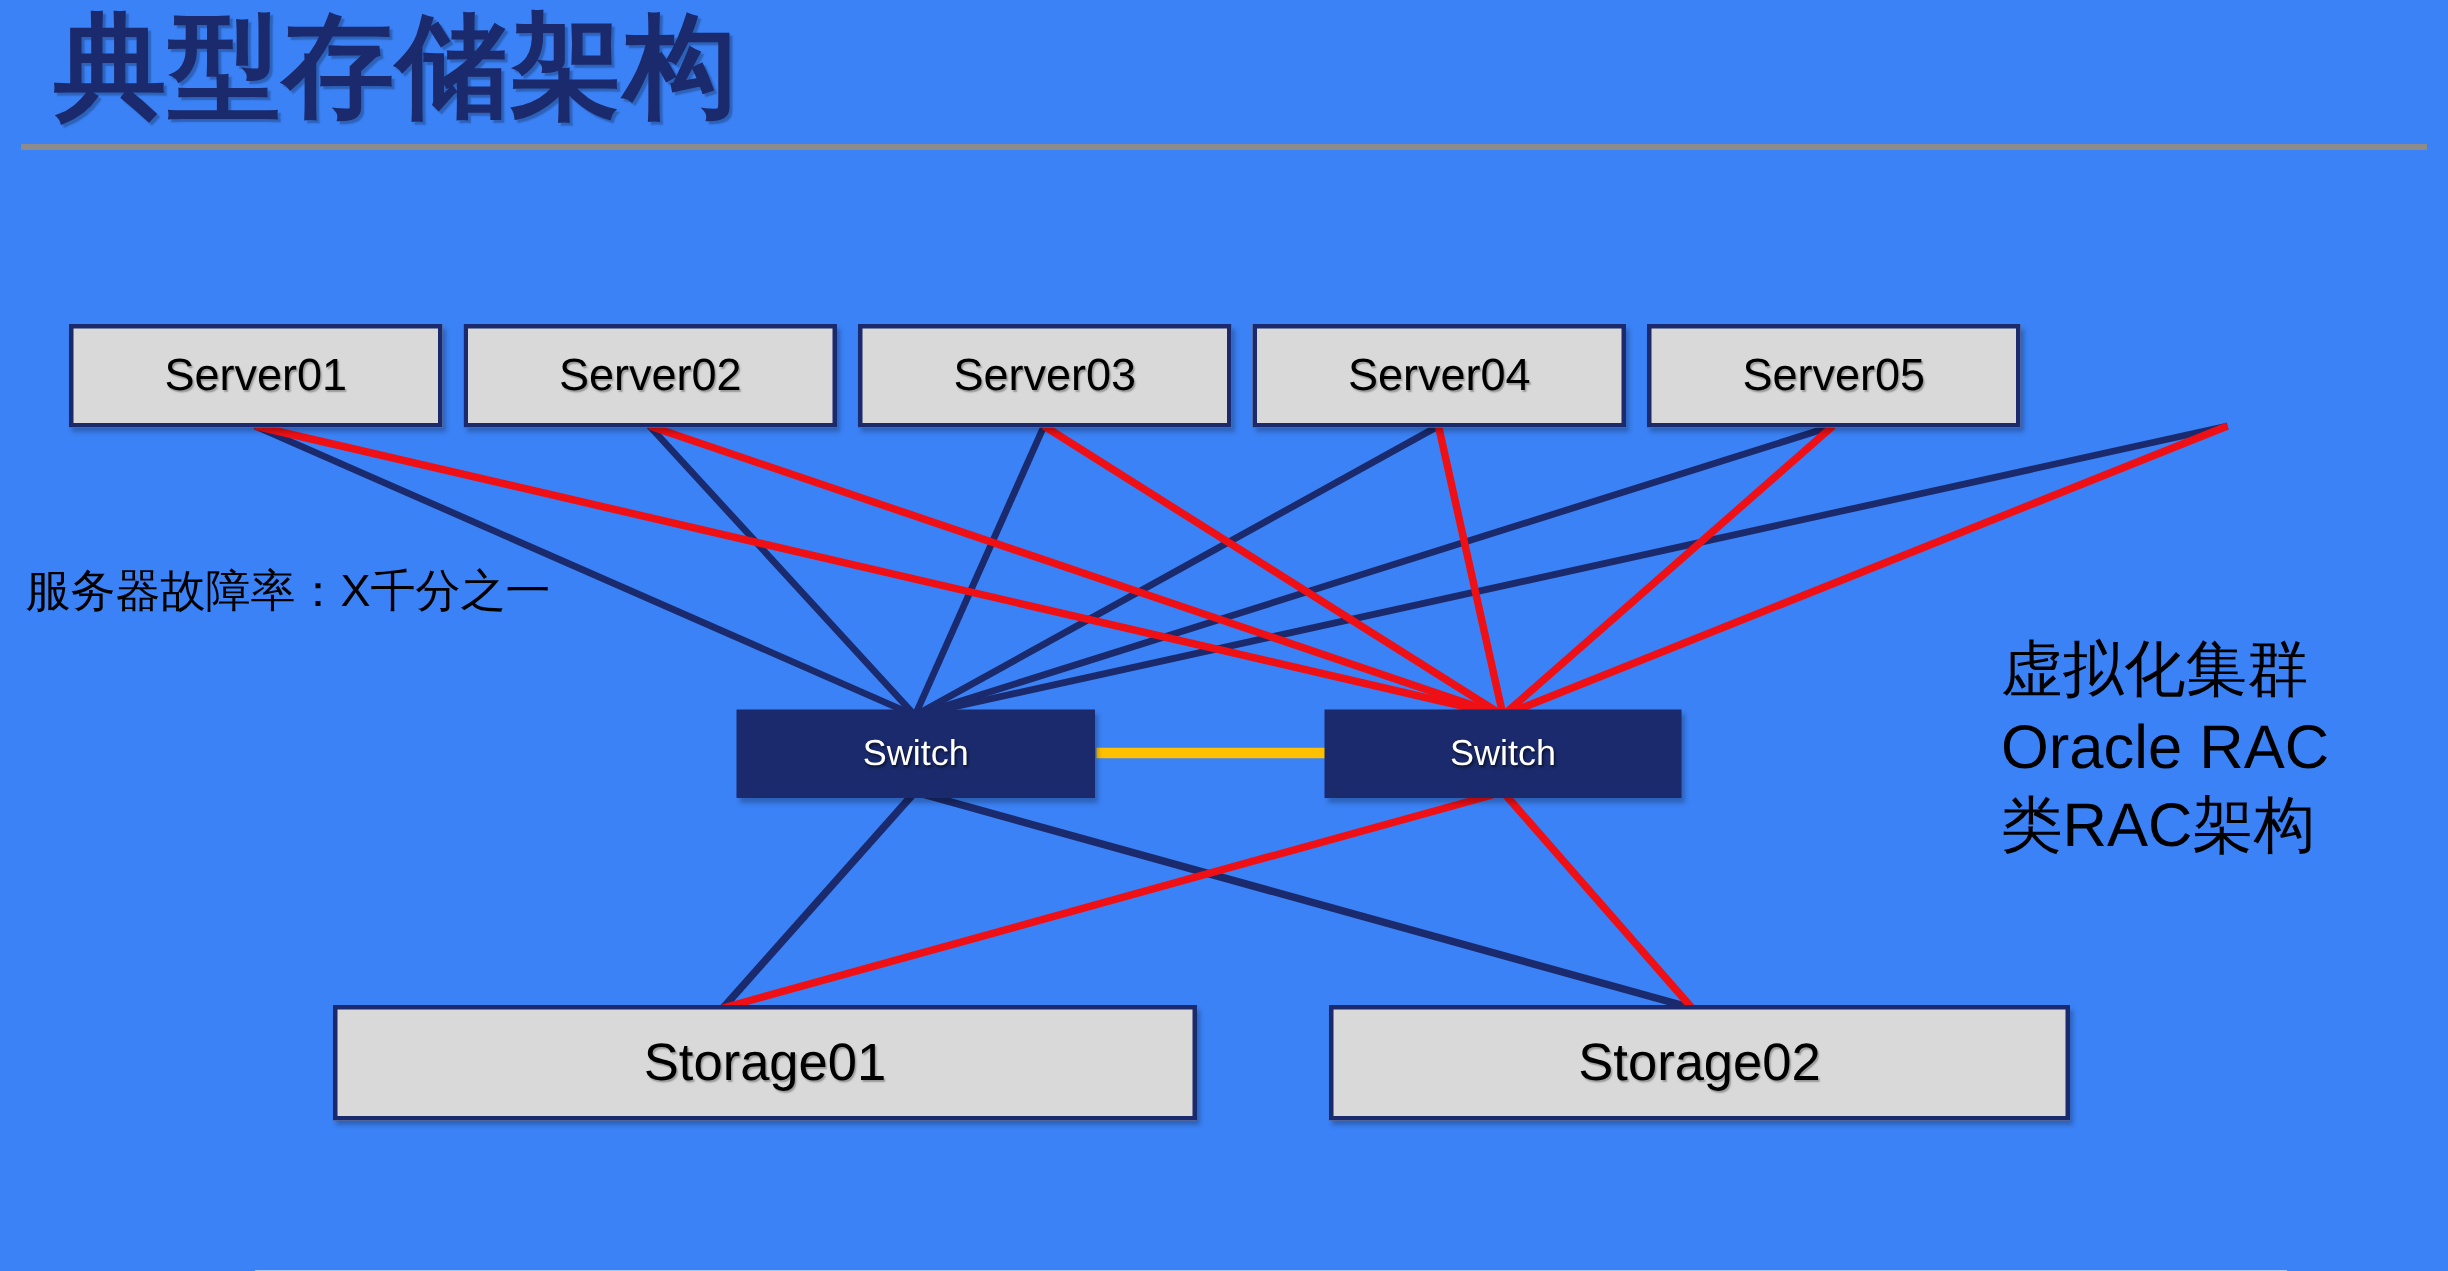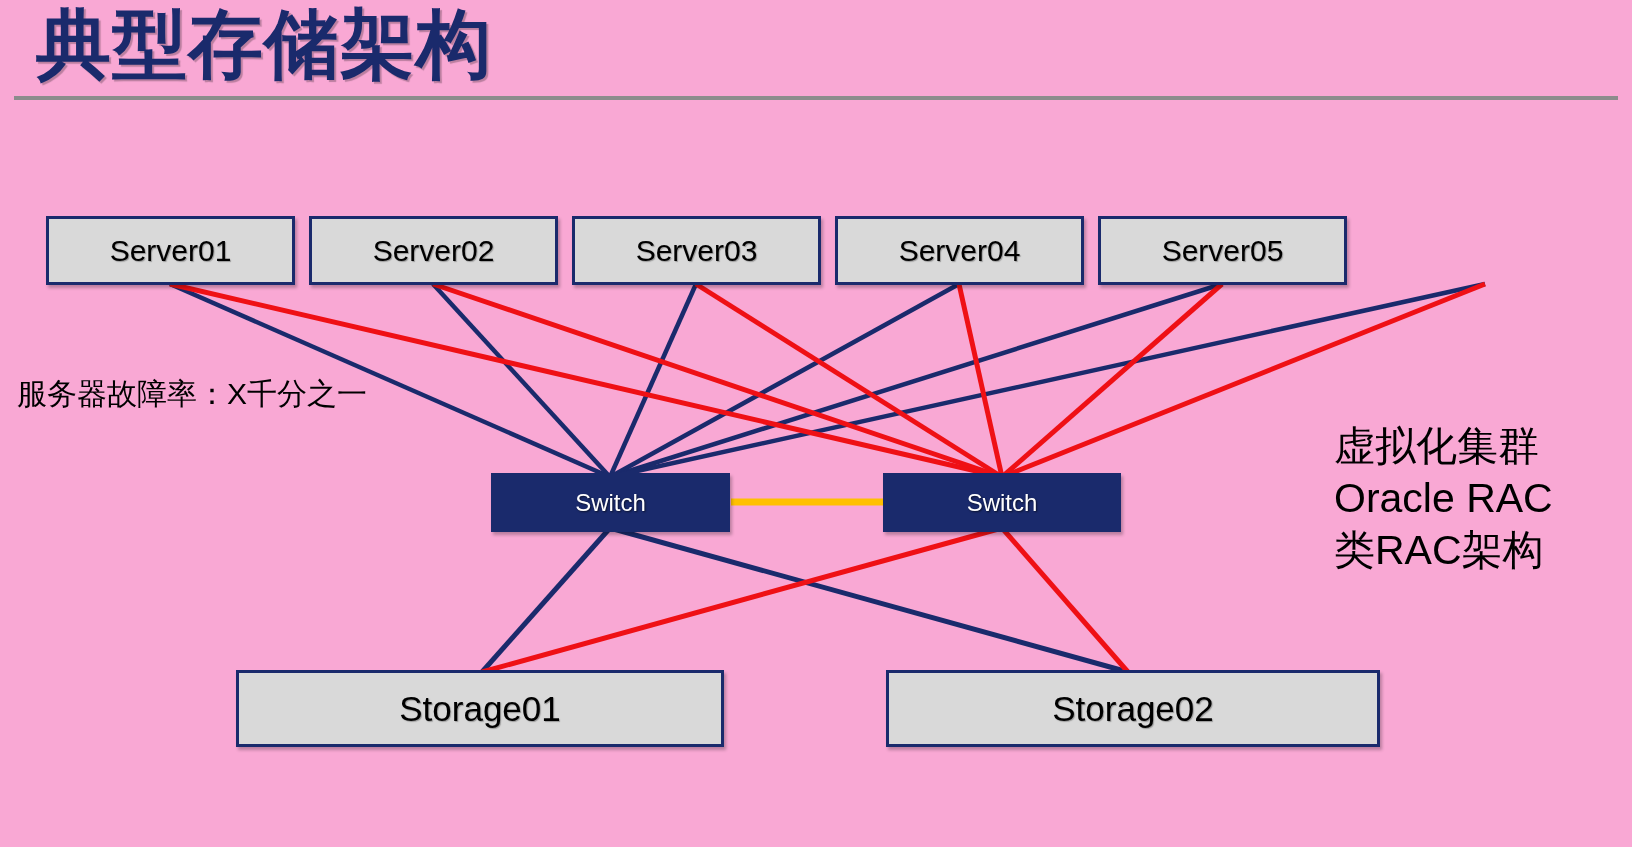--- a/index.html
+++ b/index.html
@@ -1,21 +1,21 @@
 <!DOCTYPE html>
 <html style="--navy: #1a2a6c; --red: #ef1015; --yellow: #ffc000; --box_fill: #d9d9d9; --divider_gray: #8c8c8c; --text_black: #000000;"><head>
 <meta charset="utf-8">
 <style>
   :root{
     --navy:#1a2a6c; --red:#ef1015; --yellow:#ffc000;
     --box_fill:#d9d9d9; --divider_gray:#8c8c8c; --text_black:#000000;
   }
   html,body{margin:0;padding:0;background:#ffffff;}
   body{font-family:"Liberation Sans","DejaVu Sans",sans-serif;}
-  .slide{position:relative;width:1632px;height:847px;background:#f9a8d4;overflow:hidden;}
+  .slide{position:relative;width:1632px;height:847px;background:#3b82f6;overflow:hidden;}
 
   .title{
     position:absolute;left:36px;top:-6px;margin:0;
     font-size:75px;font-weight:bold;color:var(--navy);
     letter-spacing:1px;line-height:100px;
     text-shadow:2px 2px 1px rgba(0,0,0,0.25);
   }
   .divider{position:absolute;left:14px;top:96px;width:1604px;height:4px;background:var(--divider_gray);}
 
   .links{position:absolute;left:0;top:0;width:1632px;height:847px;}
@@ -98,21 +98,21 @@
 
   <div class="box server" style="left:46px">Server01</div>
   <div class="box server" style="left:309px">Server02</div>
   <div class="box server" style="left:572px">Server03</div>
   <div class="box server" style="left:835px">Server04</div>
   <div class="box server" style="left:1098px">Server05</div>
 
   <div class="box switch" style="left:491px;width:239px">Switch</div>
   <div class="box switch" style="left:883px;width:238px">Switch</div>
 
-  <div class="box storage" style="left:236px;width:488px">Storage01</div>
+  <div class="box storage" style="left:222px;width:576px">Storage01</div>
   <div class="box storage" style="left:886px;width:494px">Storage02</div>
 
   <div class="rate-label rate-server">服务器故障率：X千分之一</div>
 
   <div class="note">
     <div>虚拟化集群</div>
     <div>Oracle RAC</div>
     <div>类RAC架构</div>
   </div>
 

